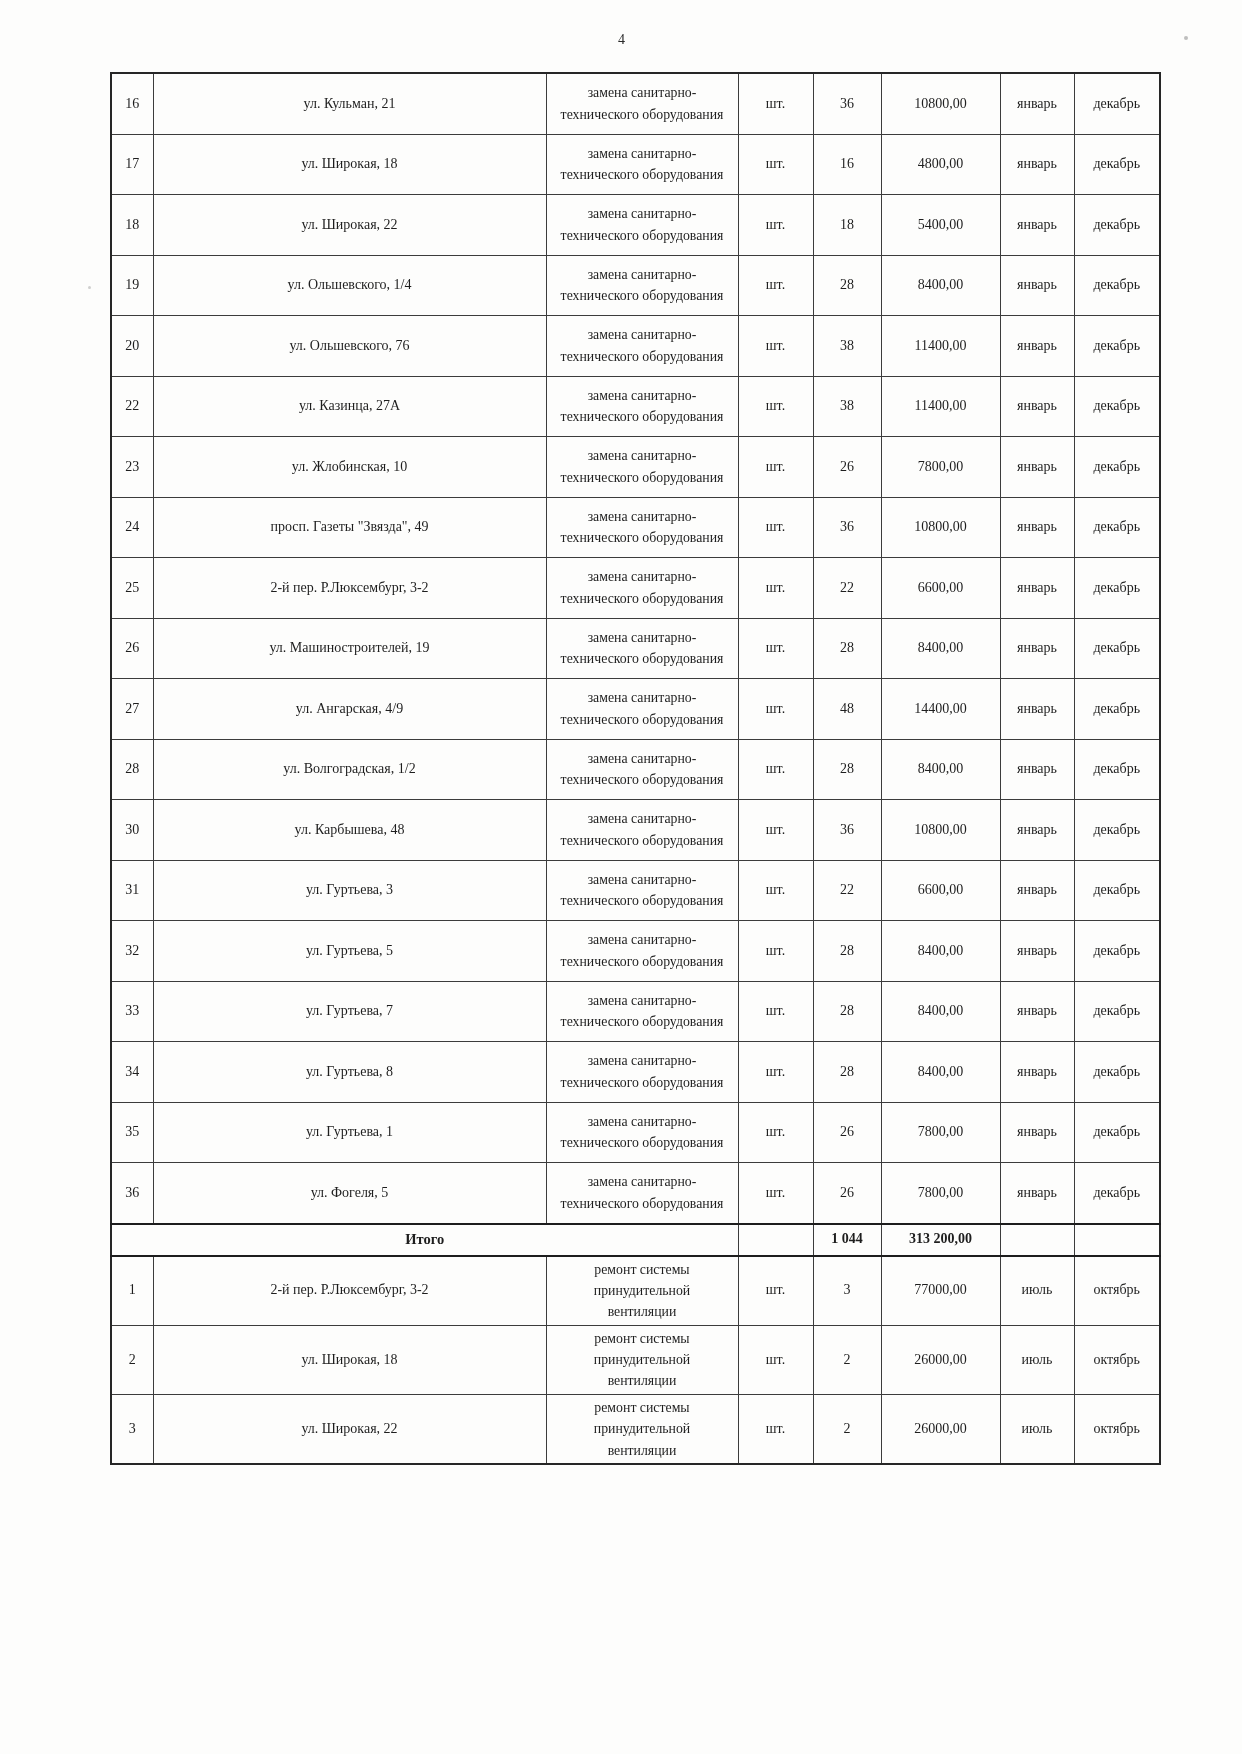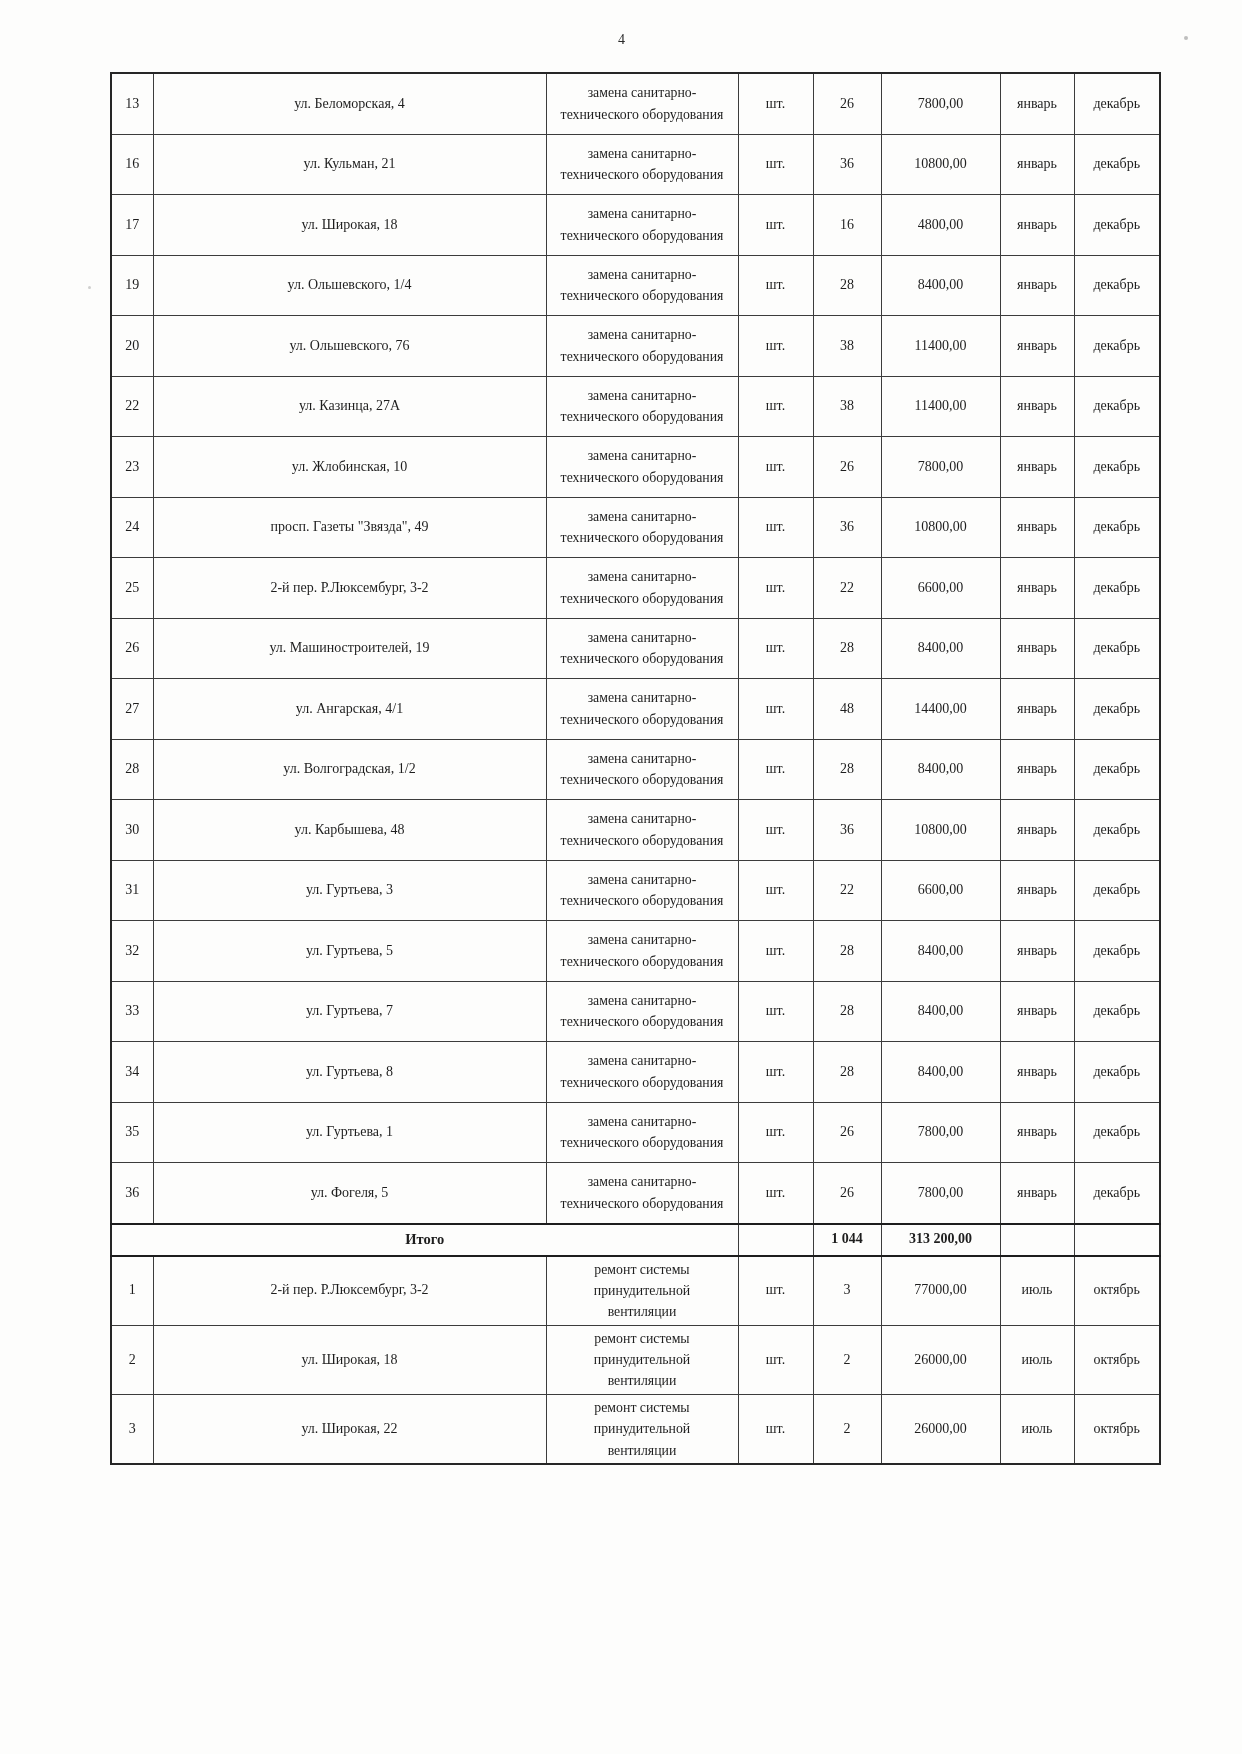--- a/index.html
+++ b/index.html
@@ -56,124 +56,124 @@
       <col style="width:393px">
       <col style="width:192px">
       <col style="width:75px">
       <col style="width:68px">
       <col style="width:119px">
       <col style="width:74px">
       <col style="width:86px">
     </colgroup>
     <tbody>
         <tr class="data-row section1">
-          <td class="c-num">13</td>
-          <td class="c-addr">ул. Беломорская, 4</td>
+          <td class="c-num">16</td>
+          <td class="c-addr">ул. Кульман, 21</td>
+          <td class="c-work">
+            <div class="work-line">замена санитарно-</div>
+            <div class="work-line">технического оборудования</div>
+          </td>
+          <td class="c-unit">шт.</td>
+          <td class="c-qty">36</td>
+          <td class="c-cost">10800,00</td>
+          <td class="c-start">январь</td>
+          <td class="c-end">декабрь</td>
+        </tr>
+        <tr class="data-row section1">
+          <td class="c-num">17</td>
+          <td class="c-addr">ул. Широкая, 18</td>
+          <td class="c-work">
+            <div class="work-line">замена санитарно-</div>
+            <div class="work-line">технического оборудования</div>
+          </td>
+          <td class="c-unit">шт.</td>
+          <td class="c-qty">16</td>
+          <td class="c-cost">4800,00</td>
+          <td class="c-start">январь</td>
+          <td class="c-end">декабрь</td>
+        </tr>
+        <tr class="data-row section1">
+          <td class="c-num">18</td>
+          <td class="c-addr">ул. Широкая, 22</td>
+          <td class="c-work">
+            <div class="work-line">замена санитарно-</div>
+            <div class="work-line">технического оборудования</div>
+          </td>
+          <td class="c-unit">шт.</td>
+          <td class="c-qty">18</td>
+          <td class="c-cost">5400,00</td>
+          <td class="c-start">январь</td>
+          <td class="c-end">декабрь</td>
+        </tr>
+        <tr class="data-row section1">
+          <td class="c-num">19</td>
+          <td class="c-addr">ул. Ольшевского, 1/4</td>
+          <td class="c-work">
+            <div class="work-line">замена санитарно-</div>
+            <div class="work-line">технического оборудования</div>
+          </td>
+          <td class="c-unit">шт.</td>
+          <td class="c-qty">28</td>
+          <td class="c-cost">8400,00</td>
+          <td class="c-start">январь</td>
+          <td class="c-end">декабрь</td>
+        </tr>
+        <tr class="data-row section1">
+          <td class="c-num">20</td>
+          <td class="c-addr">ул. Ольшевского, 76</td>
+          <td class="c-work">
+            <div class="work-line">замена санитарно-</div>
+            <div class="work-line">технического оборудования</div>
+          </td>
+          <td class="c-unit">шт.</td>
+          <td class="c-qty">38</td>
+          <td class="c-cost">11400,00</td>
+          <td class="c-start">январь</td>
+          <td class="c-end">декабрь</td>
+        </tr>
+        <tr class="data-row section1">
+          <td class="c-num">22</td>
+          <td class="c-addr">ул. Казинца, 27А</td>
+          <td class="c-work">
+            <div class="work-line">замена санитарно-</div>
+            <div class="work-line">технического оборудования</div>
+          </td>
+          <td class="c-unit">шт.</td>
+          <td class="c-qty">38</td>
+          <td class="c-cost">11400,00</td>
+          <td class="c-start">январь</td>
+          <td class="c-end">декабрь</td>
+        </tr>
+        <tr class="data-row section1">
+          <td class="c-num">23</td>
+          <td class="c-addr">ул. Жлобинская, 10</td>
           <td class="c-work">
             <div class="work-line">замена санитарно-</div>
             <div class="work-line">технического оборудования</div>
           </td>
           <td class="c-unit">шт.</td>
           <td class="c-qty">26</td>
           <td class="c-cost">7800,00</td>
           <td class="c-start">январь</td>
           <td class="c-end">декабрь</td>
         </tr>
         <tr class="data-row section1">
-          <td class="c-num">16</td>
-          <td class="c-addr">ул. Кульман, 21</td>
+          <td class="c-num">24</td>
+          <td class="c-addr">просп. Газеты "Звязда", 49</td>
           <td class="c-work">
             <div class="work-line">замена санитарно-</div>
             <div class="work-line">технического оборудования</div>
           </td>
           <td class="c-unit">шт.</td>
           <td class="c-qty">36</td>
           <td class="c-cost">10800,00</td>
           <td class="c-start">январь</td>
           <td class="c-end">декабрь</td>
         </tr>
         <tr class="data-row section1">
-          <td class="c-num">17</td>
-          <td class="c-addr">ул. Широкая, 18</td>
-          <td class="c-work">
-            <div class="work-line">замена санитарно-</div>
-            <div class="work-line">технического оборудования</div>
-          </td>
-          <td class="c-unit">шт.</td>
-          <td class="c-qty">16</td>
-          <td class="c-cost">4800,00</td>
-          <td class="c-start">январь</td>
-          <td class="c-end">декабрь</td>
-        </tr>
-        <tr class="data-row section1">
-          <td class="c-num">19</td>
-          <td class="c-addr">ул. Ольшевского, 1/4</td>
-          <td class="c-work">
-            <div class="work-line">замена санитарно-</div>
-            <div class="work-line">технического оборудования</div>
-          </td>
-          <td class="c-unit">шт.</td>
-          <td class="c-qty">28</td>
-          <td class="c-cost">8400,00</td>
-          <td class="c-start">январь</td>
-          <td class="c-end">декабрь</td>
-        </tr>
-        <tr class="data-row section1">
-          <td class="c-num">20</td>
-          <td class="c-addr">ул. Ольшевского, 76</td>
-          <td class="c-work">
-            <div class="work-line">замена санитарно-</div>
-            <div class="work-line">технического оборудования</div>
-          </td>
-          <td class="c-unit">шт.</td>
-          <td class="c-qty">38</td>
-          <td class="c-cost">11400,00</td>
-          <td class="c-start">январь</td>
-          <td class="c-end">декабрь</td>
-        </tr>
-        <tr class="data-row section1">
-          <td class="c-num">22</td>
-          <td class="c-addr">ул. Казинца, 27А</td>
-          <td class="c-work">
-            <div class="work-line">замена санитарно-</div>
-            <div class="work-line">технического оборудования</div>
-          </td>
-          <td class="c-unit">шт.</td>
-          <td class="c-qty">38</td>
-          <td class="c-cost">11400,00</td>
-          <td class="c-start">январь</td>
-          <td class="c-end">декабрь</td>
-        </tr>
-        <tr class="data-row section1">
-          <td class="c-num">23</td>
-          <td class="c-addr">ул. Жлобинская, 10</td>
-          <td class="c-work">
-            <div class="work-line">замена санитарно-</div>
-            <div class="work-line">технического оборудования</div>
-          </td>
-          <td class="c-unit">шт.</td>
-          <td class="c-qty">26</td>
-          <td class="c-cost">7800,00</td>
-          <td class="c-start">январь</td>
-          <td class="c-end">декабрь</td>
-        </tr>
-        <tr class="data-row section1">
-          <td class="c-num">24</td>
-          <td class="c-addr">просп. Газеты "Звязда", 49</td>
-          <td class="c-work">
-            <div class="work-line">замена санитарно-</div>
-            <div class="work-line">технического оборудования</div>
-          </td>
-          <td class="c-unit">шт.</td>
-          <td class="c-qty">36</td>
-          <td class="c-cost">10800,00</td>
-          <td class="c-start">январь</td>
-          <td class="c-end">декабрь</td>
-        </tr>
-        <tr class="data-row section1">
           <td class="c-num">25</td>
           <td class="c-addr">2-й пер. Р.Люксембург, 3-2</td>
           <td class="c-work">
             <div class="work-line">замена санитарно-</div>
             <div class="work-line">технического оборудования</div>
           </td>
           <td class="c-unit">шт.</td>
           <td class="c-qty">22</td>
           <td class="c-cost">6600,00</td>
           <td class="c-start">январь</td>
@@ -187,21 +187,21 @@
             <div class="work-line">технического оборудования</div>
           </td>
           <td class="c-unit">шт.</td>
           <td class="c-qty">28</td>
           <td class="c-cost">8400,00</td>
           <td class="c-start">январь</td>
           <td class="c-end">декабрь</td>
         </tr>
         <tr class="data-row section1">
           <td class="c-num">27</td>
-          <td class="c-addr">ул. Ангарская, 4/1</td>
+          <td class="c-addr">ул. Ангарская, 4/9</td>
           <td class="c-work">
             <div class="work-line">замена санитарно-</div>
             <div class="work-line">технического оборудования</div>
           </td>
           <td class="c-unit">шт.</td>
           <td class="c-qty">48</td>
           <td class="c-cost">14400,00</td>
           <td class="c-start">январь</td>
           <td class="c-end">декабрь</td>
         </tr>

